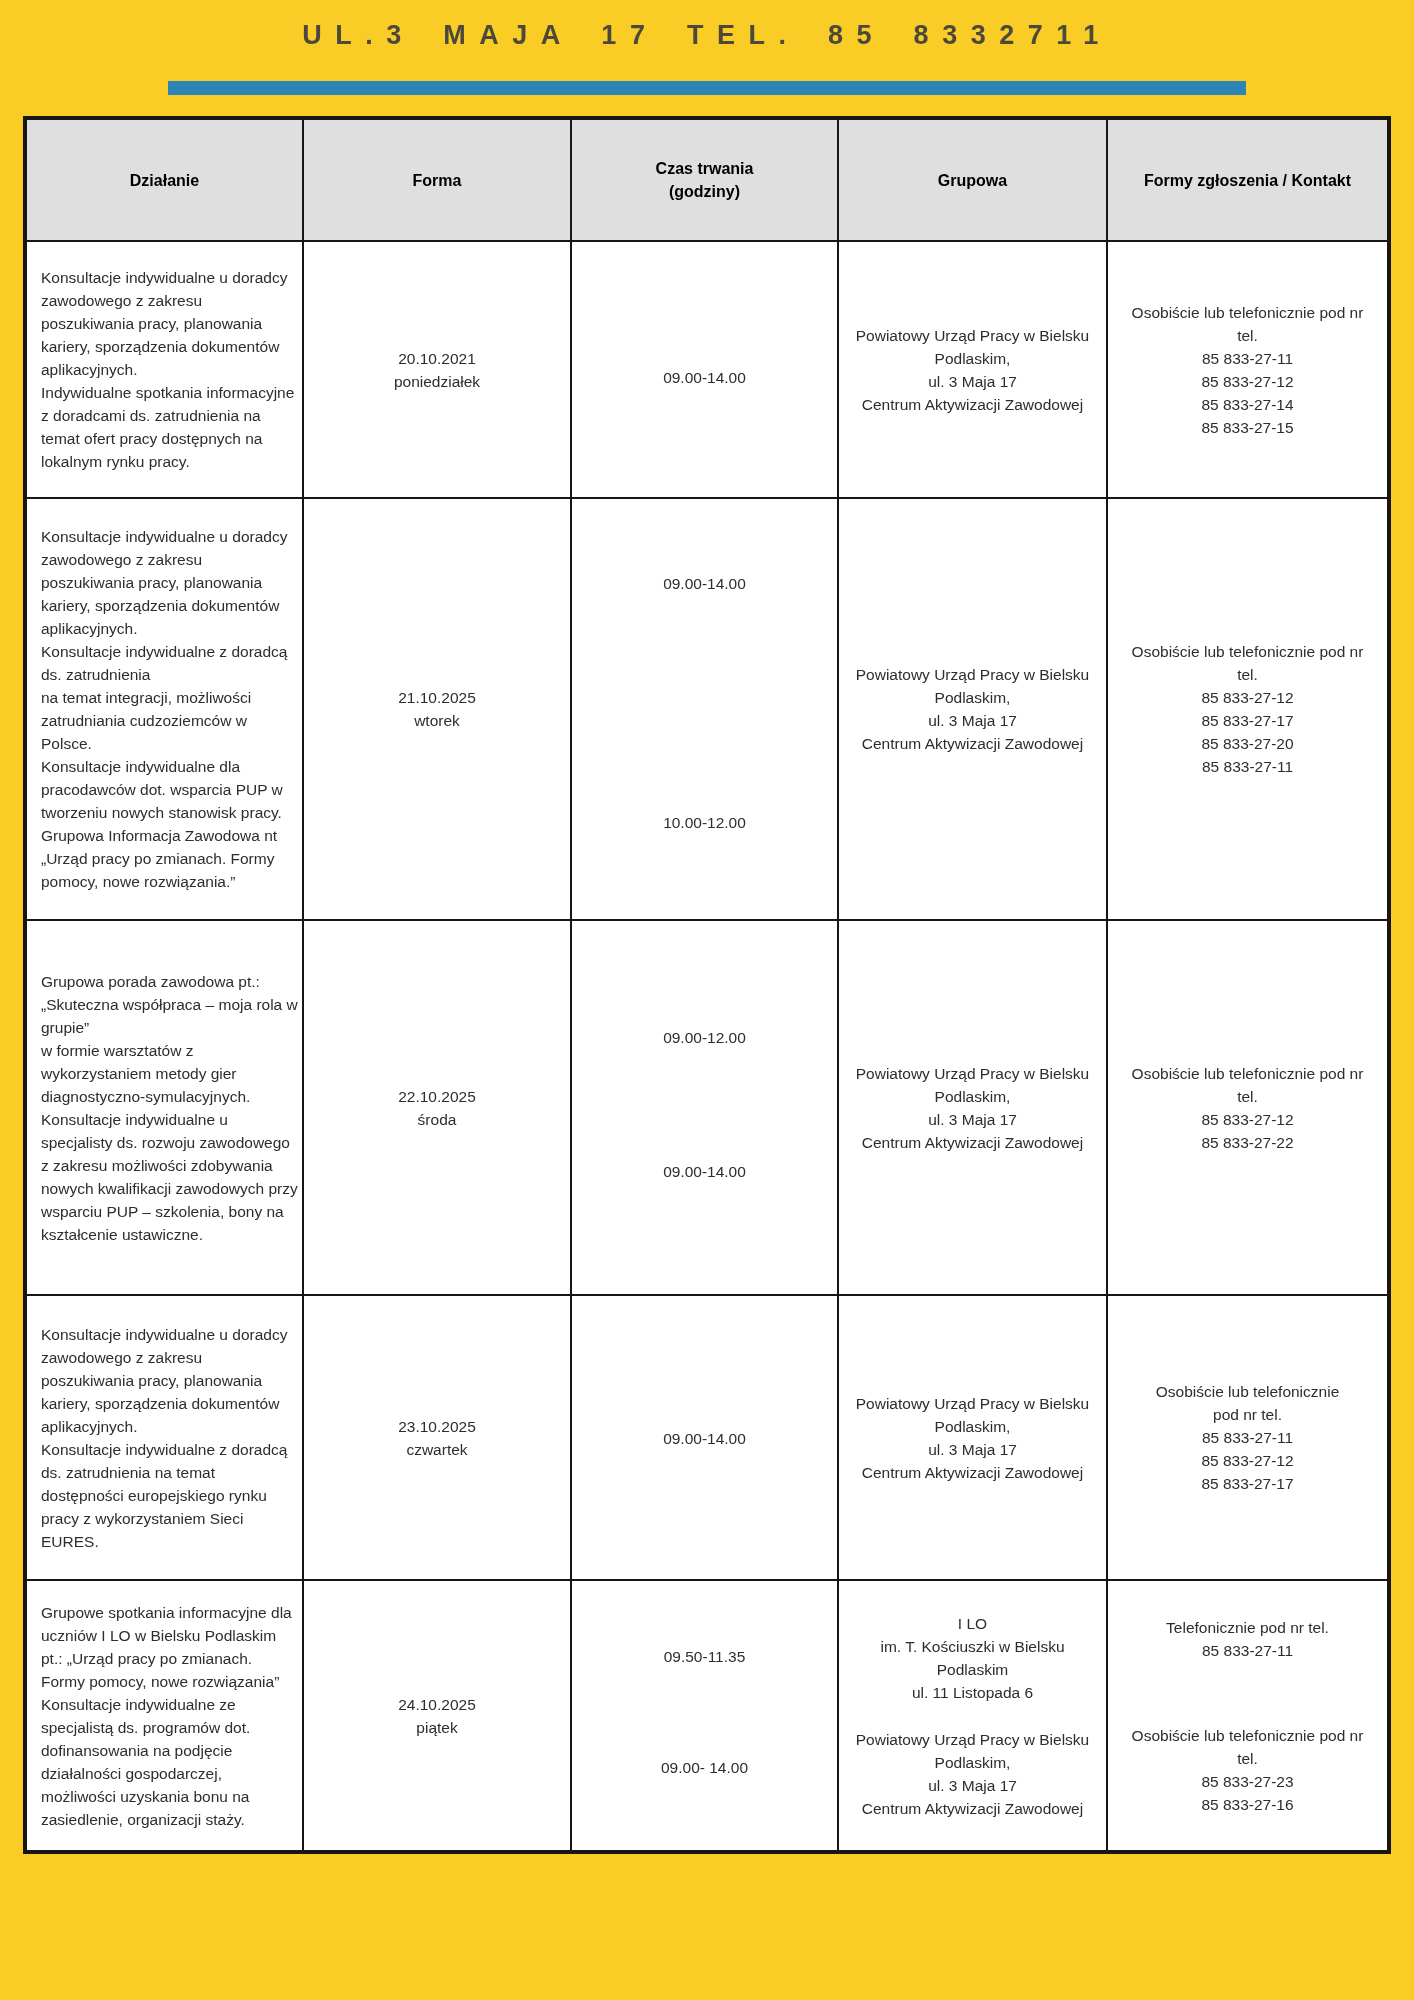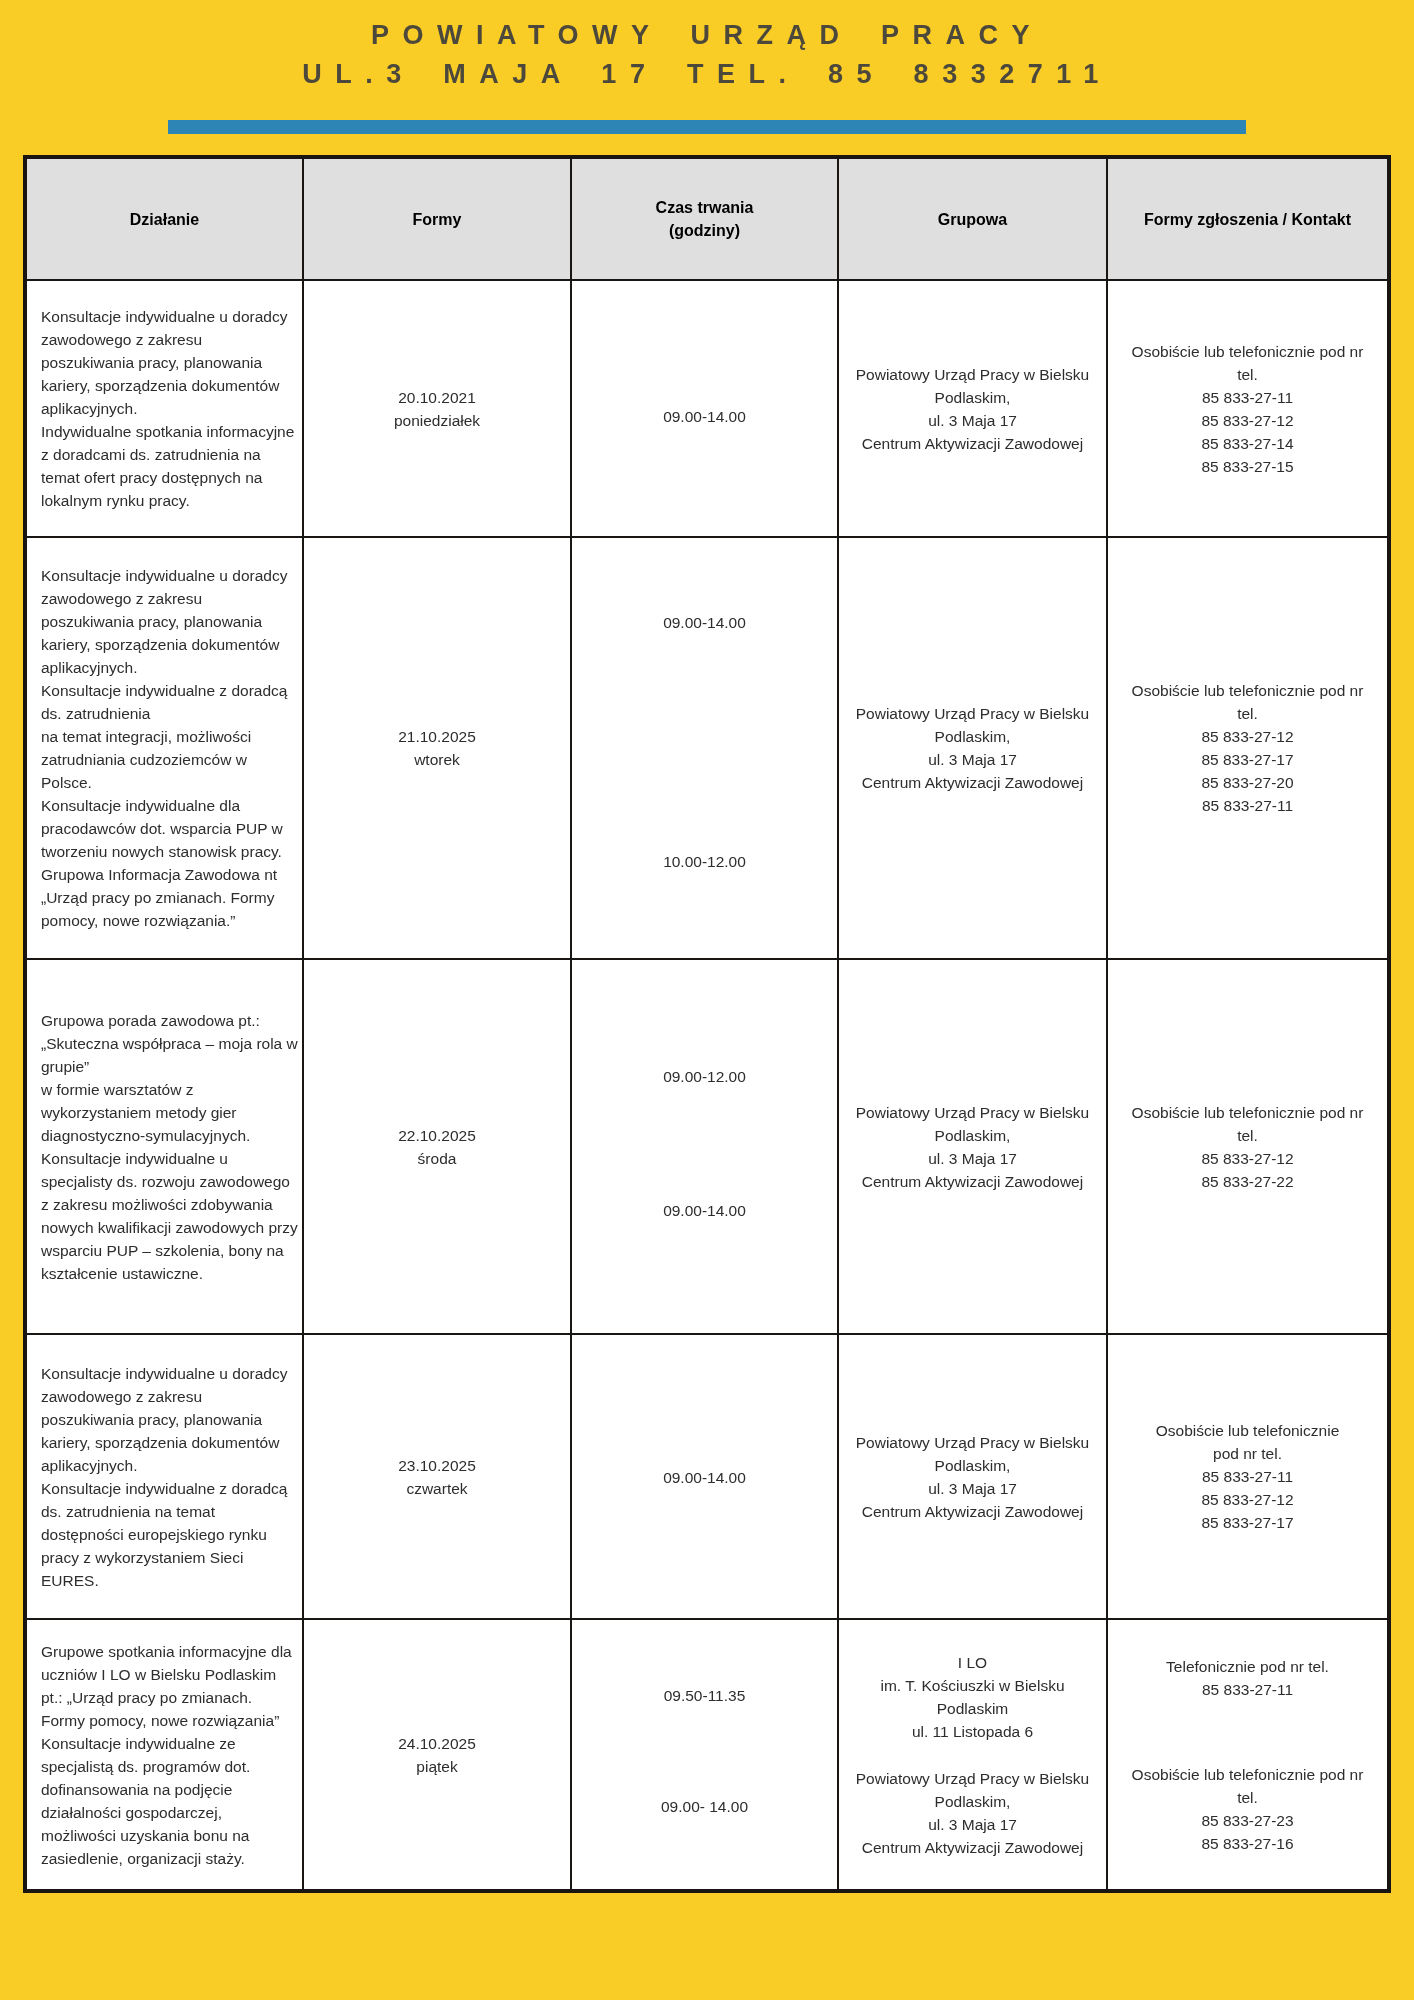--- a/index.html
+++ b/index.html
@@ -93,38 +93,37 @@
   tr.r5 .slot-0 { top: 28%; }
   tr.r5 .slot-1 { top: 69%; }
   .pre { white-space: pre-line; }
   .block + .block-gap-sm { margin-top: 24px; }
   .block + .block-gap-lg { margin-top: 62px; }
 </style>
 </head>
 <body>
 
 <header class="title-block">
-  <div class="title-line">POWIATOWY URZĄD PRACY</div>
   <div class="title-line">UL.3 MAJA 17 TEL. 85 8332711</div>
 </header>
 
 <div class="accent-bar"></div>
 
 <table class="schedule">
   <colgroup>
     <col style="width:278px">
     <col style="width:268px">
     <col style="width:267px">
     <col style="width:269px">
     <col style="width:282px">
   </colgroup>
   <thead>
     <tr class="hdr">
       <th>Działanie</th>
-      <th>Formy</th>
+      <th>Forma</th>
       <th class="pre">Czas trwania
 (godziny)</th>
       <th>Grupowa</th>
       <th>Formy zgłoszenia / Kontakt</th>
     </tr>
   </thead>
   <tbody>
     <tr class="r1">
       <td class="dzialanie">
         <div class="pre">Konsultacje indywidualne u doradcy zawodowego z zakresu poszukiwania pracy, planowania kariery, sporządzenia dokumentów aplikacyjnych.

